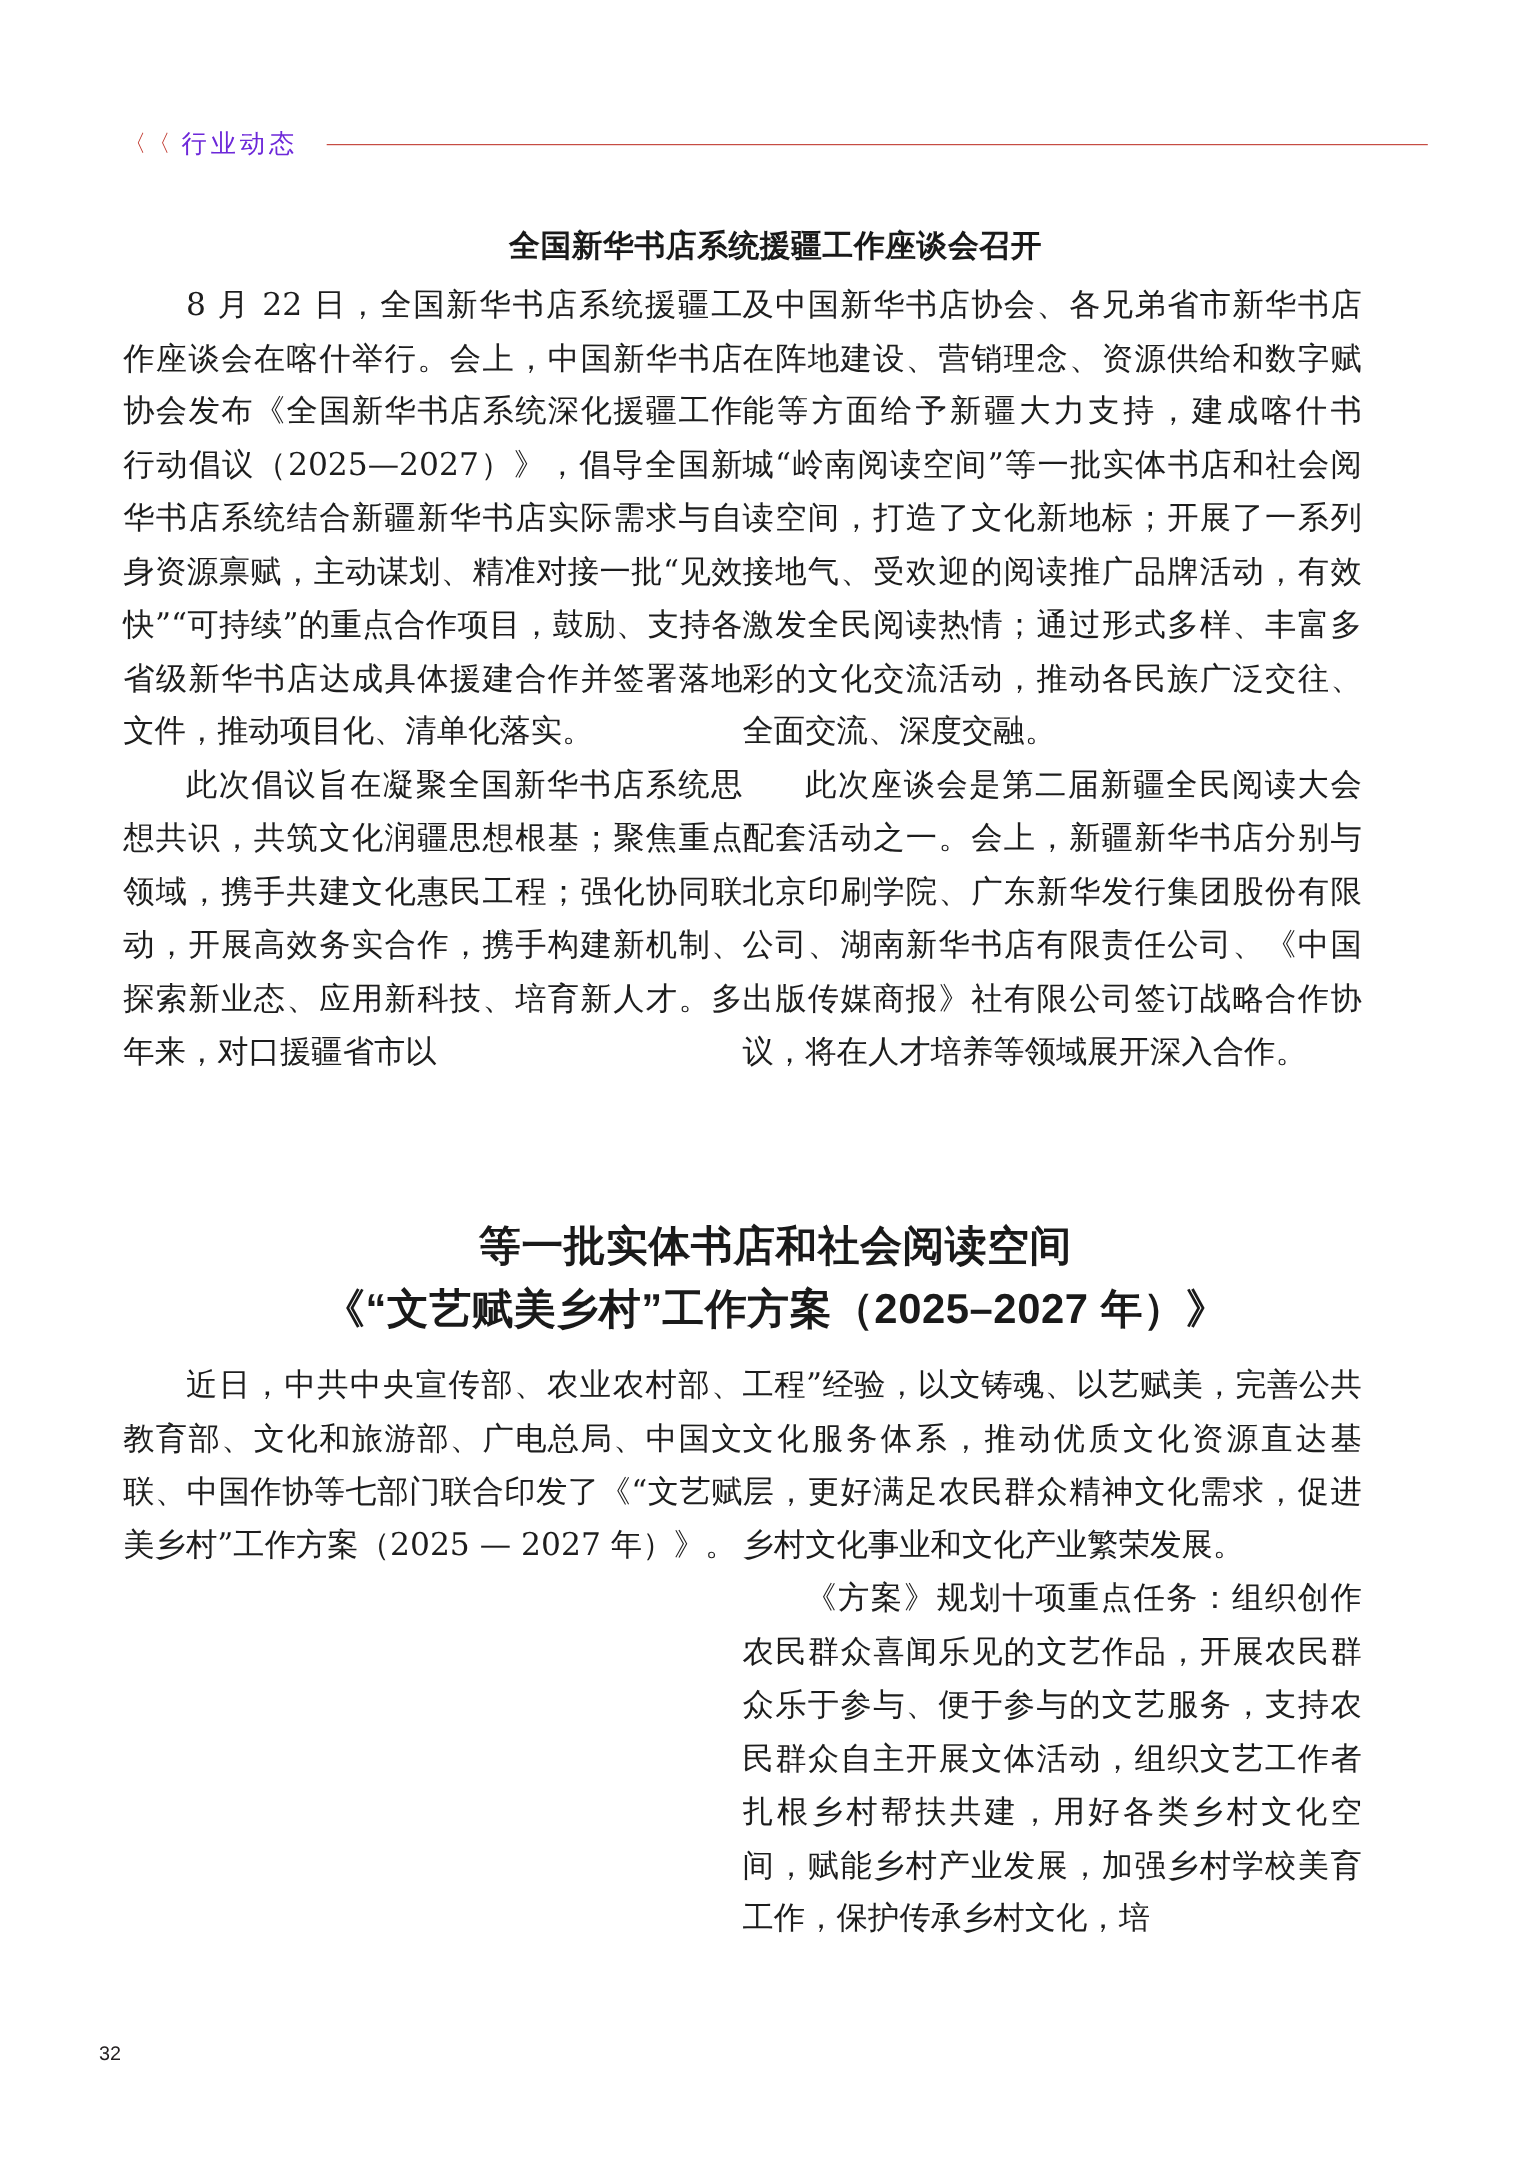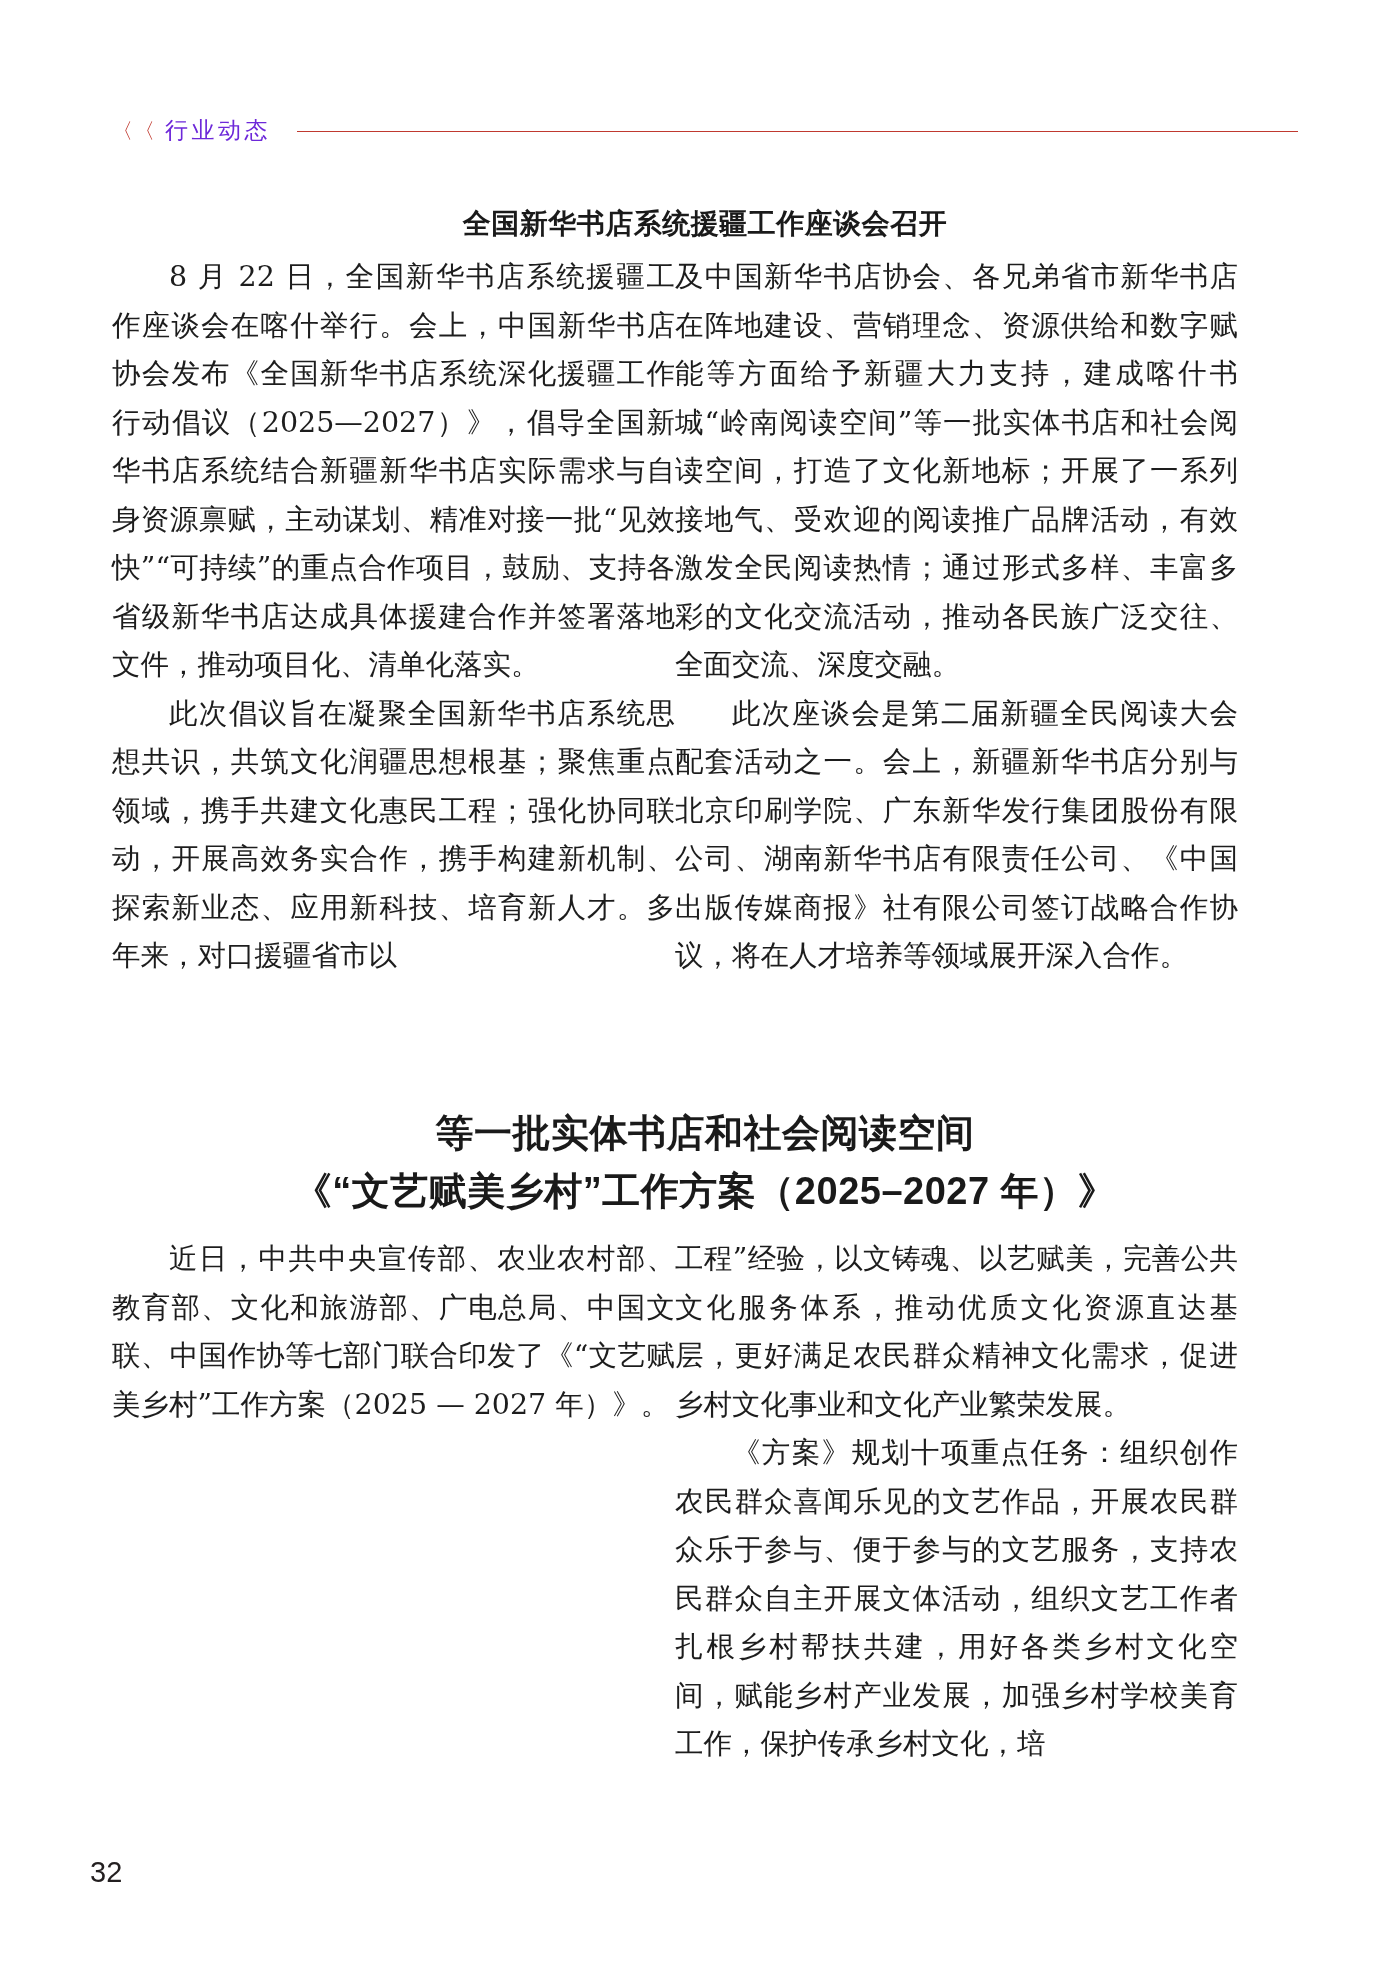--- a/index.html
+++ b/index.html
@@ -111,21 +111,21 @@
     hyphens: none;
   }
   p.para.noindent { text-indent: 0; }
 
   
   .folio {
     position: absolute;
     left: 90px;
     top: 1858px;
     font-family: "Liberation Sans", sans-serif;
-    font-size: 29px;
+    font-size: 18px;
     color: #231f20;
     line-height: 1;
   }
 </style>
 </head>
 <body>
 
 <div class="page">
 
   <div class="section-header">

